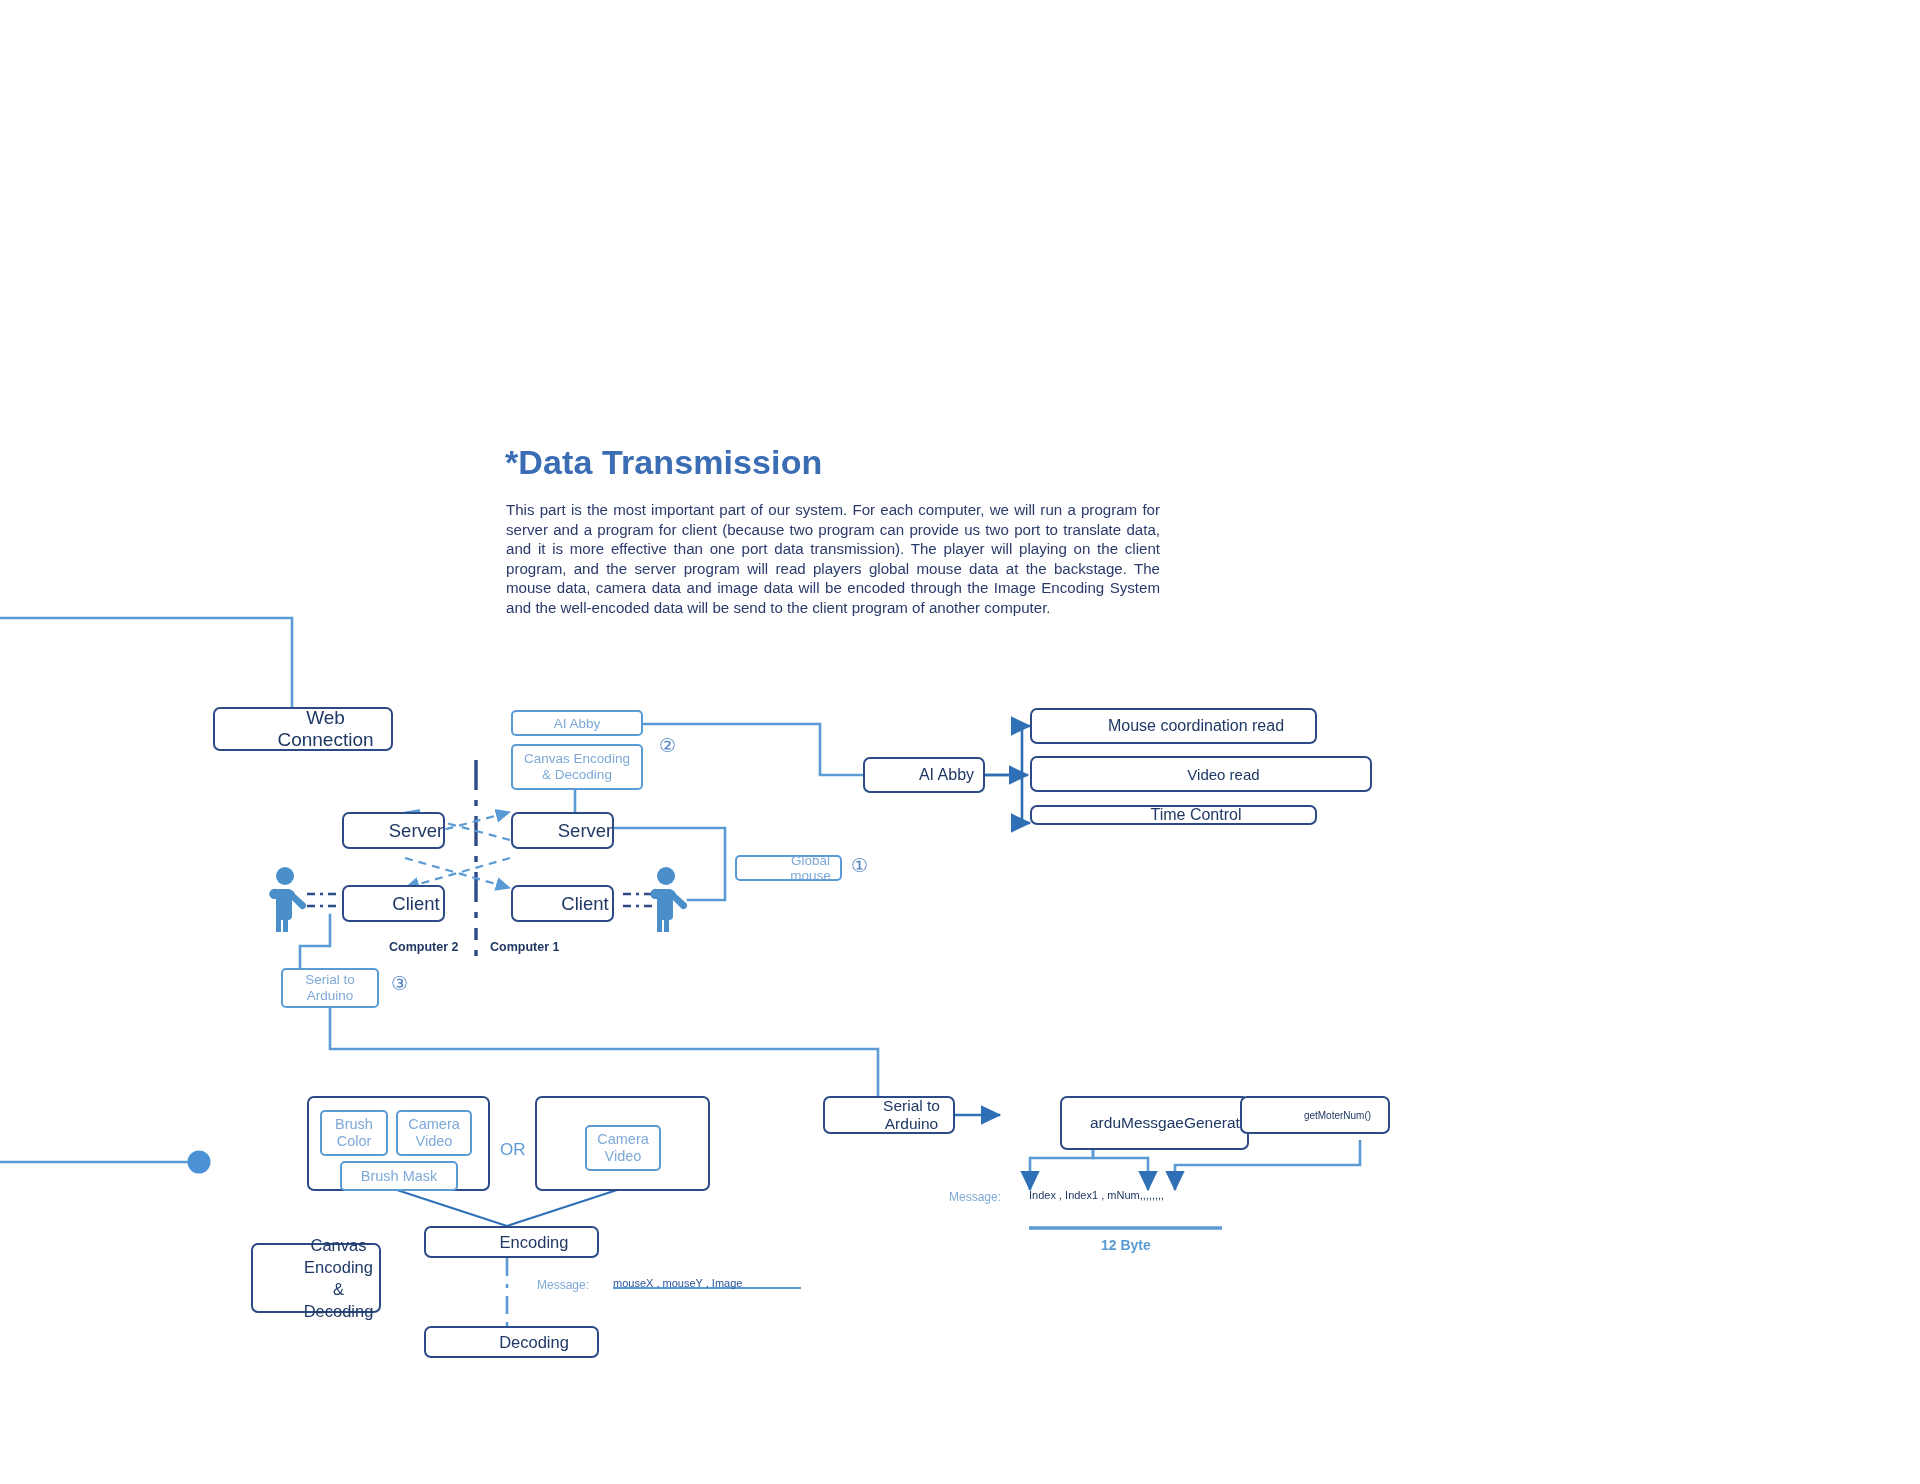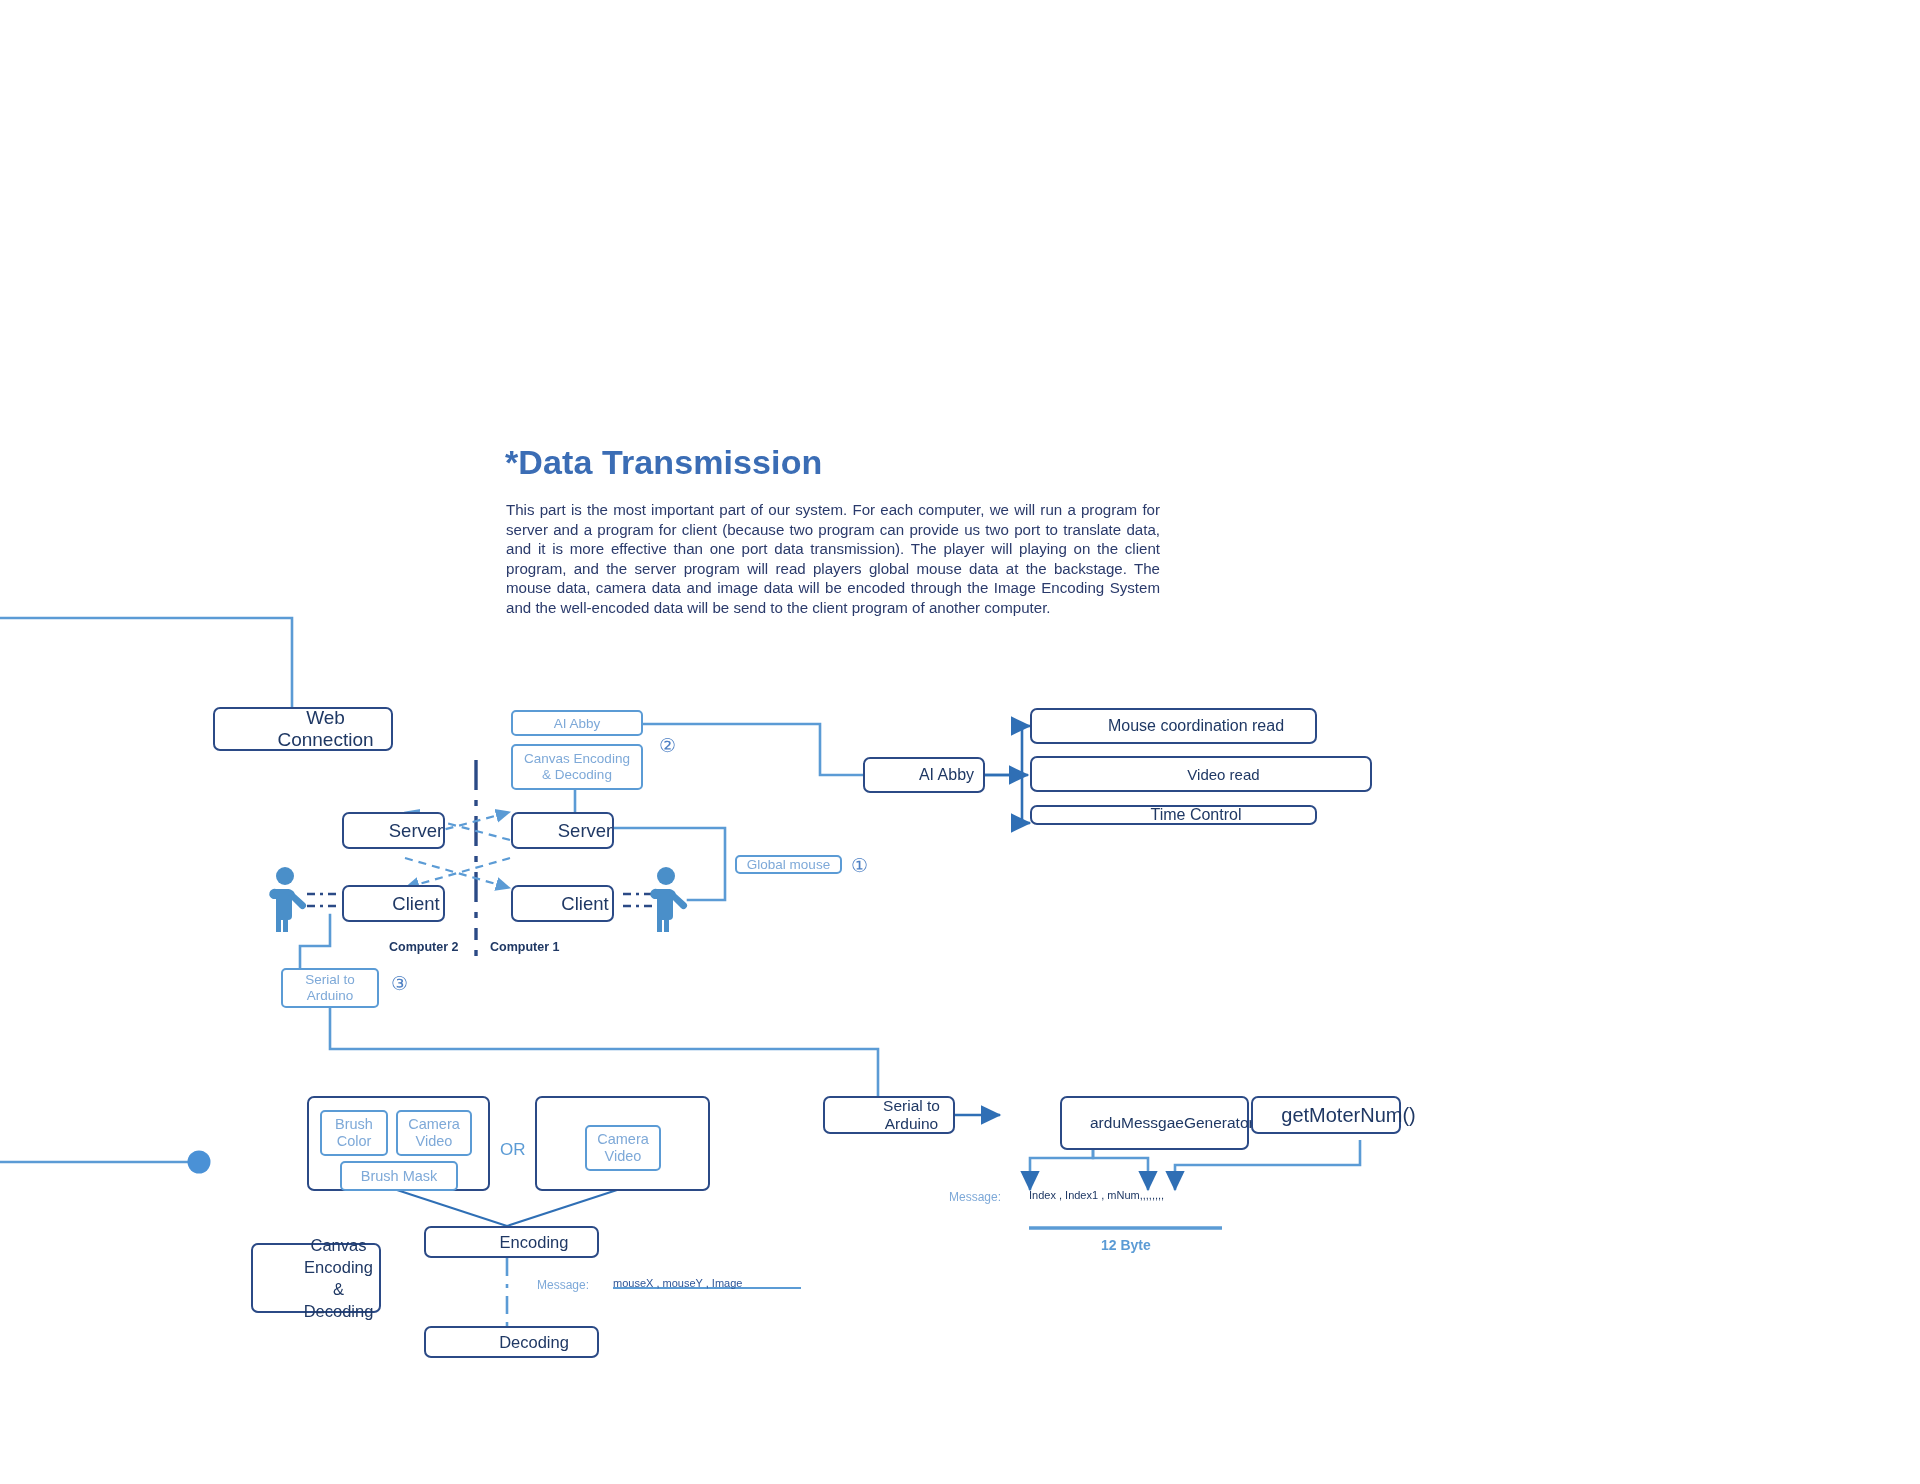--- a/index.html
+++ b/index.html
@@ -155,34 +155,34 @@
   <div class="node dark" style="left:511px;top:812px;width:103px;height:37px;font-size:18.5px;">Server</div>
   <div class="node dark" style="left:342px;top:885px;width:103px;height:37px;font-size:18.5px;">Client</div>
   <div class="node dark" style="left:511px;top:885px;width:103px;height:37px;font-size:18.5px;">Client</div>
 
   <div class="node dark" style="left:863px;top:757px;width:122px;height:36px;font-size:16px;">AI Abby</div>
 
   <div class="node dark" style="left:1030px;top:708px;width:287px;height:36px;font-size:16px;">Mouse coordination read</div>
   <div class="node dark" style="left:1030px;top:756px;width:342px;height:36px;font-size:15px;">Video read</div>
   <div class="node dark" style="left:1030px;top:805px;width:287px;height:20px;font-size:16px;">Time Control</div>
 
-  <div class="node light" style="left:735px;top:855px;width:107px;height:19px;font-size:13.5px;">Global mouse</div>
+  <div class="node light" style="left:735px;top:855px;width:107px;height:26px;font-size:13.5px;padding-left:44px;">Global mouse</div>
   <div class="circnum" style="left:851px;top:854px;">①</div>
   <div class="circnum" style="left:659px;top:734px;">②</div>
   <div class="circnum" style="left:391px;top:972px;">③</div>
 
   <div class="small-lbl" style="left:389px;top:940px;">Computer 2</div>
   <div class="small-lbl" style="left:490px;top:940px;">Computer 1</div>
 
   <div class="node light" style="left:281px;top:968px;width:98px;height:40px;font-size:13.5px;line-height:16px;white-space:pre-line;">Serial to
 Arduino</div>
 
   <div class="node dark" style="left:823px;top:1096px;width:132px;height:38px;font-size:15.5px;">Serial to Arduino</div>
   <div class="node dark" style="left:1060px;top:1096px;width:189px;height:54px;font-size:15.5px;">arduMessgaeGenerator()</div>
-  <div class="node dark" style="left:1240px;top:1096px;width:150px;height:38px;font-size:20px;margin-left:11px;">getMoterNum()</div>
+  <div class="node dark" style="left:1240px;top:1096px;width:150px;height:38px;font-size:10px;">getMoterNum()</div>
 
   <div class="msg-label" style="left:949px;top:1190px;">Message:</div>
   <div class="msg-val" style="left:1029px;top:1189px;color:#1f3864;">Index , Index1 , mNum,,,,,,,,</div>
   <div class="byte-lbl" style="left:1101px;top:1237px;">12 Byte</div>
 
   <div class="node dark" style="left:307px;top:1096px;width:183px;height:95px;"></div>
   <div class="node light" style="left:320px;top:1110px;width:68px;height:46px;font-size:14.5px;line-height:17px;white-space:pre-line;">Brush
 Color</div>
   <div class="node light" style="left:396px;top:1110px;width:76px;height:46px;font-size:14.5px;line-height:17px;white-space:pre-line;">Camera
 Video</div>

